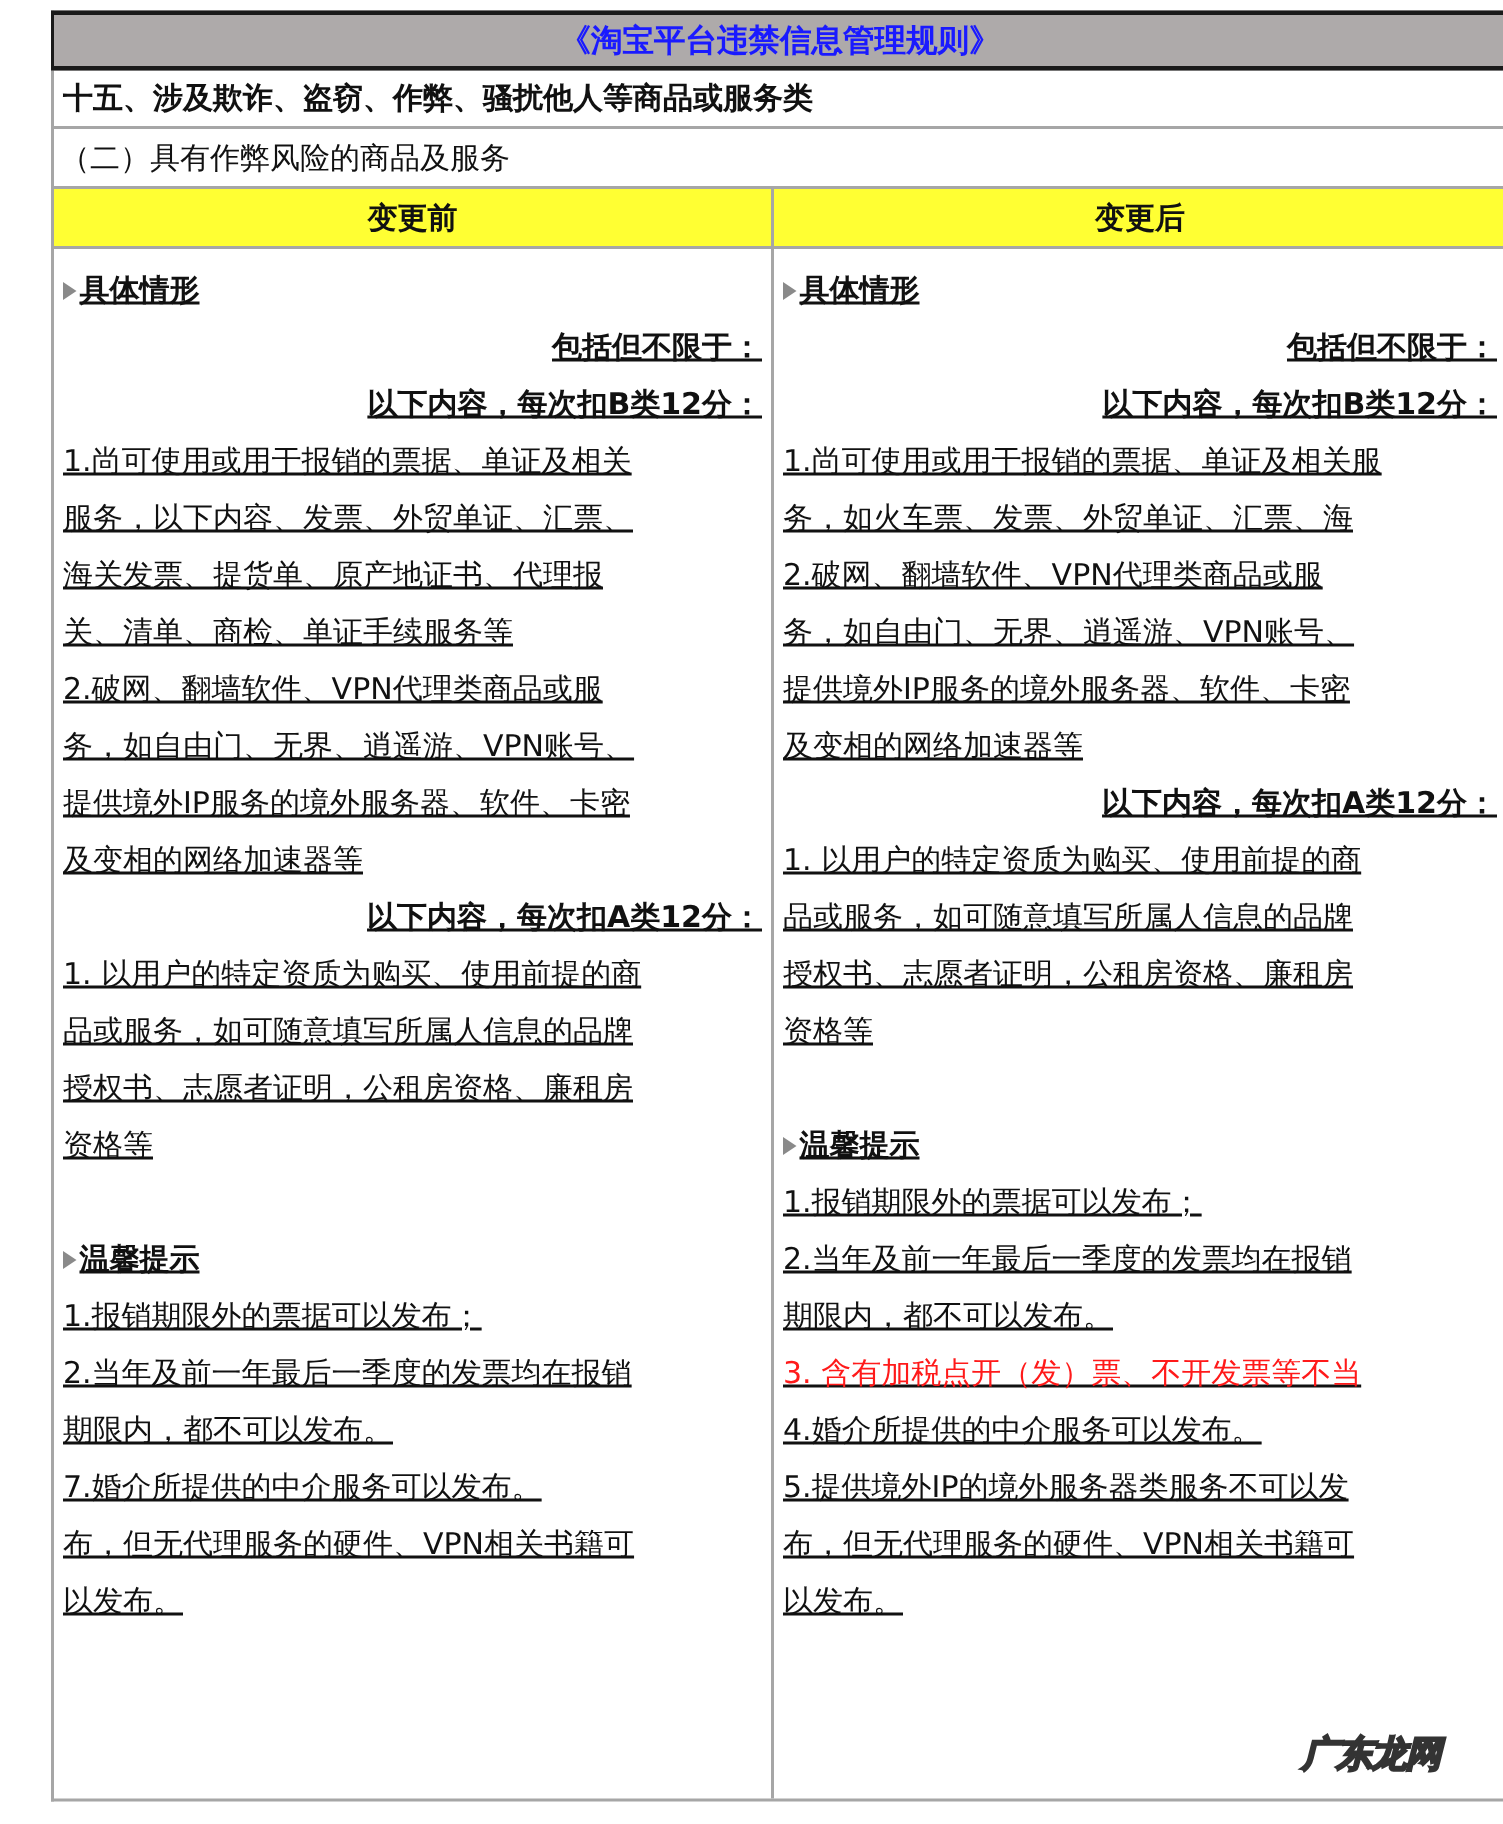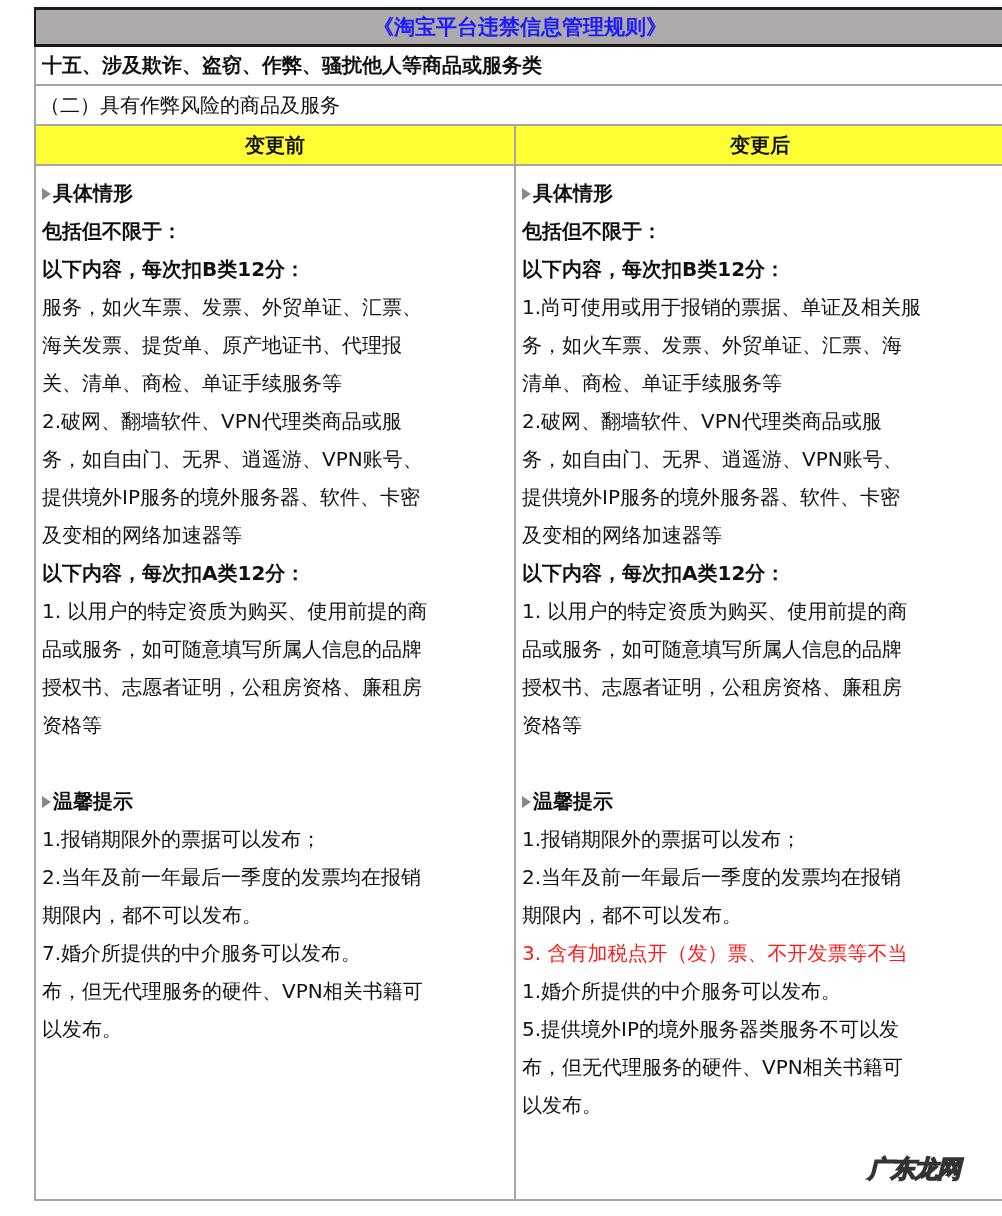--- a/index.html
+++ b/index.html
@@ -14,25 +14,25 @@
   .row { box-sizing: border-box; border-bottom: 2px solid #a6a6a6; display: flex; align-items: center;
          padding-left: 6px; font-size: 20px; }
   .row.sec { height: 39px; font-weight: bold; }
   .row.sub { height: 40px; padding-left: 4px; }
   .head-row { display: flex; height: 40px; border-bottom: 2px solid #a6a6a6; box-sizing: border-box; }
   .head-cell { background: #ffff33; display: flex; align-items: center; justify-content: center;
                font-weight: bold; font-size: 20px; box-sizing: border-box; text-align: center; }
   .head-cell.left { width: 480px; border-right: 2px solid #a6a6a6; }
   .head-cell.right { flex: 1; }
   .body-row { display: flex; height: 1033px; }
-  .col { box-sizing: border-box; padding: 8px 6px 0 6px; font-size: 20px; line-height: 38px; }
+  .col { box-sizing: border-box; padding: 8px 6px 0 6px; font-size: 20px; line-height: 38px; text-decoration: underline; }
   .col.left { width: 480px; border-right: 2px solid #a6a6a6; }
   .col.right { flex: 1; padding-left: 6px; }
   .line { white-space: nowrap; height: 38px; }
-  .bold { font-weight: bold; }
+  .bold { font-weight: bold; text-align: right; }
   .red { color: #ff1a1a; }
   .blank { height: 38px; }
   .heading { font-weight: bold; display: flex; align-items: center; }
   .tri { display: inline-block; width: 0; height: 0; border-top: 6px solid transparent;
          border-bottom: 6px solid transparent; border-left: 9px solid #8a8a8a; margin-right: 2px; margin-top: 2px; }
   .watermark { position: absolute; left: 868px; top: 1153px; font-size: 24px; font-weight: bold;
                color: #ffffff; -webkit-text-stroke: 1.5px #333; letter-spacing: -1px; font-style: italic; }
 </style>
 </head>
 <body>
@@ -49,21 +49,22 @@
   </div>
   <div class="body-row">
     <div class="col left">
       <div class="line heading">
         <span class="tri"></span>
         <span>具体情形</span>
       </div>
       <div>
           <div class="line bold">包括但不限于：</div>
           <div class="line bold">以下内容，每次扣B类12分：</div>
-          <div class="line">服务，如火车票、发票、外贸单证、汇票、</div>
+          <div class="line">1.尚可使用或用于报销的票据、单证及相关</div>
+          <div class="line">服务，以下内容、发票、外贸单证、汇票、</div>
           <div class="line">海关发票、提货单、原产地证书、代理报</div>
           <div class="line">关、清单、商检、单证手续服务等</div>
           <div class="line">2.破网、翻墙软件、VPN代理类商品或服</div>
           <div class="line">务，如自由门、无界、逍遥游、VPN账号、</div>
           <div class="line">提供境外IP服务的境外服务器、软件、卡密</div>
           <div class="line">及变相的网络加速器等</div>
           <div class="line bold">以下内容，每次扣A类12分：</div>
           <div class="line">1. 以用户的特定资质为购买、使用前提的商</div>
           <div class="line">品或服务，如可随意填写所属人信息的品牌</div>
           <div class="line">授权书、志愿者证明，公租房资格、廉租房</div>
@@ -86,42 +87,41 @@
     <div class="col right">
       <div class="line heading">
         <span class="tri"></span>
         <span>具体情形</span>
       </div>
       <div>
           <div class="line bold">包括但不限于：</div>
           <div class="line bold">以下内容，每次扣B类12分：</div>
           <div class="line">1.尚可使用或用于报销的票据、单证及相关服</div>
           <div class="line">务，如火车票、发票、外贸单证、汇票、海</div>
-          <div class="line">清单、商检、单证手续服务等</div>
           <div class="line">2.破网、翻墙软件、VPN代理类商品或服</div>
           <div class="line">务，如自由门、无界、逍遥游、VPN账号、</div>
           <div class="line">提供境外IP服务的境外服务器、软件、卡密</div>
           <div class="line">及变相的网络加速器等</div>
           <div class="line bold">以下内容，每次扣A类12分：</div>
           <div class="line">1. 以用户的特定资质为购买、使用前提的商</div>
           <div class="line">品或服务，如可随意填写所属人信息的品牌</div>
           <div class="line">授权书、志愿者证明，公租房资格、廉租房</div>
           <div class="line">资格等</div>
         </div>
       <div class="blank"></div>
       <div class="line heading">
         <span class="tri"></span>
         <span>温馨提示</span>
       </div>
       <div>
           <div class="line">1.报销期限外的票据可以发布；</div>
           <div class="line">2.当年及前一年最后一季度的发票均在报销</div>
           <div class="line">期限内，都不可以发布。</div>
           <div class="line red">3. 含有加税点开（发）票、不开发票等不当</div>
-          <div class="line">1.婚介所提供的中介服务可以发布。</div>
+          <div class="line">4.婚介所提供的中介服务可以发布。</div>
           <div class="line">5.提供境外IP的境外服务器类服务不可以发</div>
           <div class="line">布，但无代理服务的硬件、VPN相关书籍可</div>
           <div class="line">以发布。</div>
         </div>
     </div>
   </div>
 </div>
 
 <div class="watermark">广东龙网</div>
 

